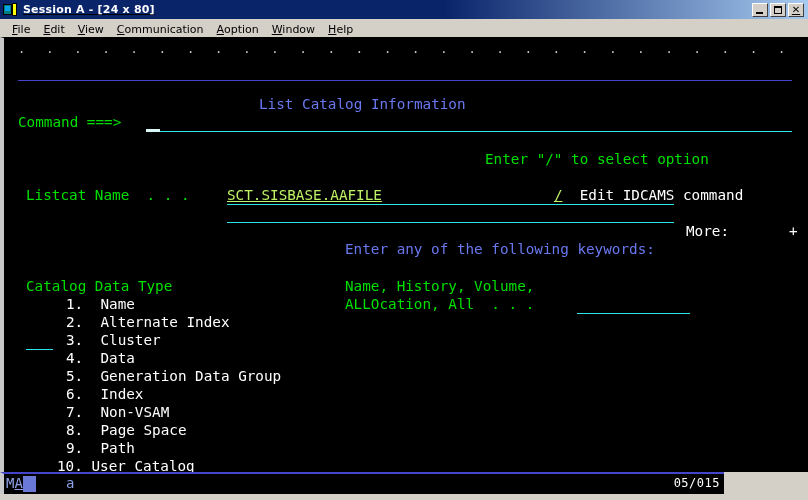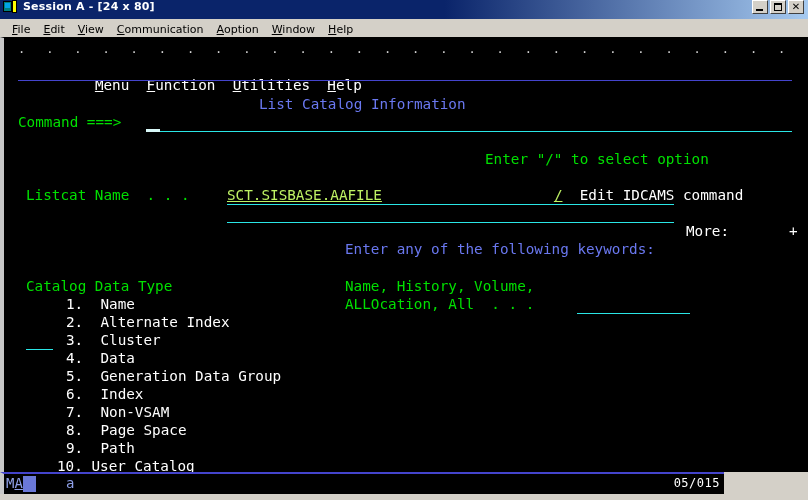--- a/index.html
+++ b/index.html
@@ -23,23 +23,24 @@
   }
 
   
   .titlebar {
     position: absolute;
     left: 0; top: 0;
     width: 808px;
     height: 19px;
     background: linear-gradient(to right, #0a246a 0%, #0a246a 55%, #a6caf0 100%);
     display: flex;
-    align-items: flex-start;
+    align-items: center;
     padding: 0 2px;
     box-sizing: border-box;
+    text-decoration: underline;
   }
   .title-icon {
     width: 16px; height: 14px;
     margin-left: 1px;
     margin-right: 4px;
     position: relative;
     flex: 0 0 auto;
   }
   .ti-mon {
     position: absolute;
@@ -279,23 +280,20 @@
     <div class="menu-item"><u>A</u><span>option</span></div>
     <div class="menu-item"><u>W</u><span>indow</span></div>
     <div class="menu-item"><u>H</u><span>elp</span></div>
   </div>
 
   <div class="term-frame">
     <div class="screen">
 
       <div class="row c-dots" style="top:2px; left:14px; letter-spacing:6.85px; font-size:12px;">. . . . . . . . . . . . . . . . . . . . . . . . . . . . . . . . . . . . . .</div>
 
-      <div class="row" style="top:20px; left:22px;">
-        <span class="c-white-u">M</span><span class="c-white">enu</span><span class="c-white">  </span><span class="c-white-u">F</span><span class="c-white">unction</span><span class="c-white">  </span><span class="c-white-u">U</span><span class="c-white">tilities</span><span class="c-white">  </span><span class="c-white-u">H</span><span class="c-white">elp</span>
-      </div>
 
       <div class="rule-blue" style="left:14px; top:42px; width:774px;"></div>
 
       <div class="row c-blue" style="top:57px; left:255px;">List Catalog Information</div>
 
       <div class="row c-green" style="top:75px; left:14px;">Command ===&gt;</div>
       <div class="field-line" style="left:142px; top:93px; width:646px;"></div>
       <div class="cursor-blk" style="left:142px; top:91px; width:14px;"></div>
 
       <div class="row c-green" style="top:112px; left:481px;">Enter "/" to select option</div>

